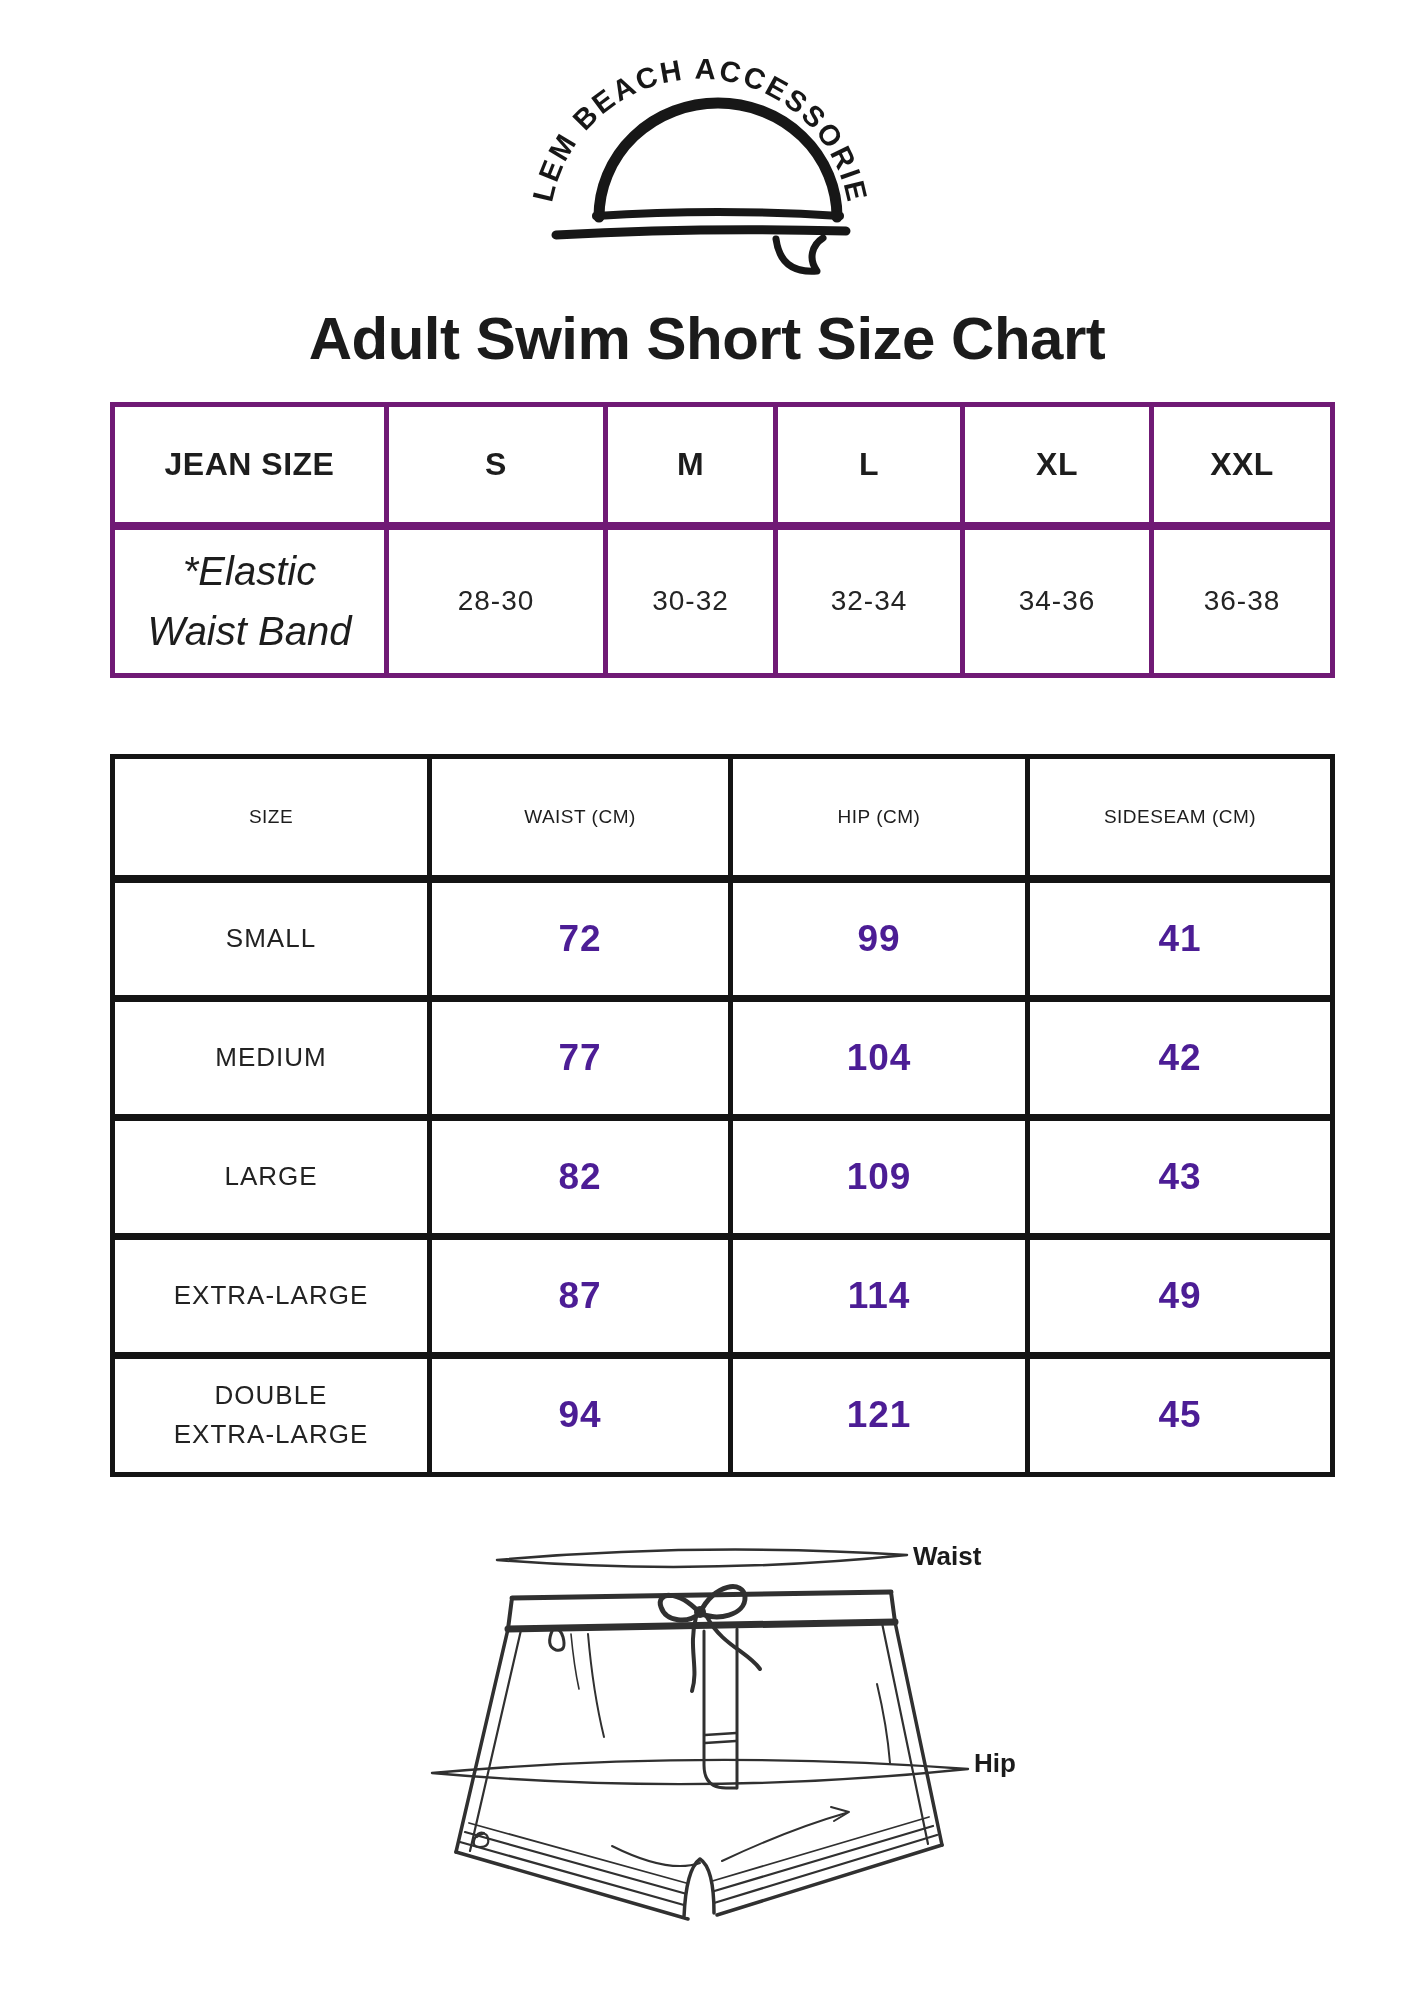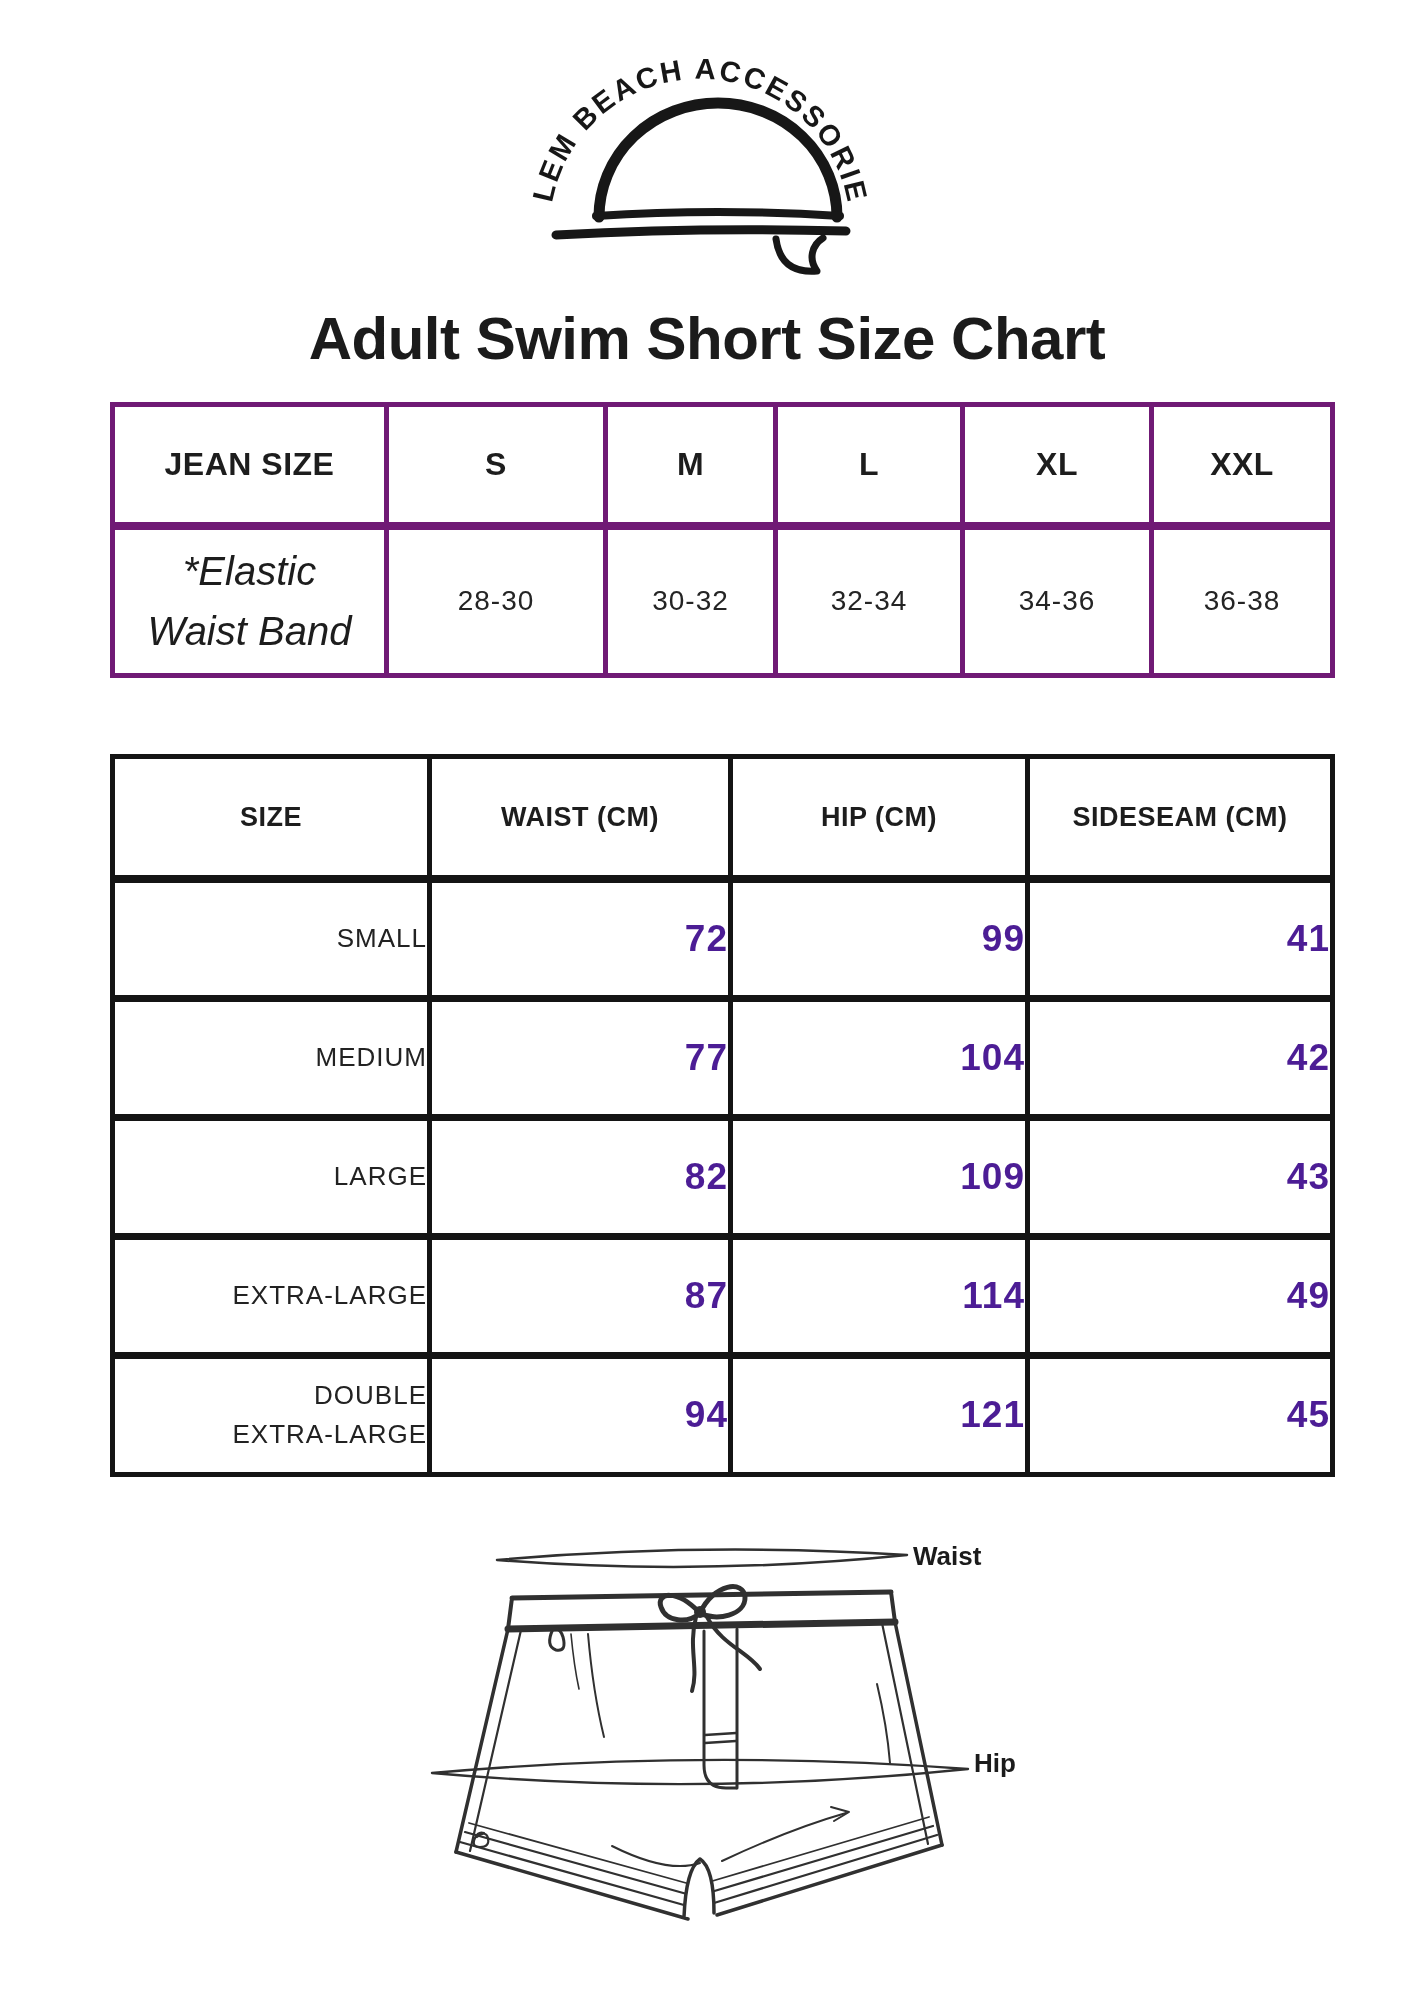--- a/index.html
+++ b/index.html
@@ -24,22 +24,22 @@
   table{border-collapse:collapse;table-layout:fixed;position:absolute;background:#fff;}
   td,th{vertical-align:middle;text-align:center;padding:0;}
   .t1{left:110px;top:402px;width:1220px;height:268px;}
   .t1 th,.t1 td{border:5px solid #701a75;}
   .t1 thead th{border-bottom-width:8px;height:115px;font-size:32px;font-weight:700;letter-spacing:0.5px;}
   .t1 tbody tr{height:149px;}
   .t1 .elastic{font-style:italic;font-weight:400;font-size:40px;line-height:1.5;}
   .t1 .range{font-size:28px;font-weight:400;letter-spacing:1px;color:#242424;}
   .t2{left:110px;top:754px;width:1220px;height:720px;}
   .t2 th,.t2 td{border:5px solid #141414;}
-  .t2 thead th{border-bottom-width:8px;height:116px;font-size:27px;font-weight:700;letter-spacing:0.5px;}
-  .t2 tbody td{border-top-width:7px;text-align:right;}
+  .t2 thead th{border-bottom-width:8px;height:116px;font-size:19px;font-weight:400;letter-spacing:0.5px;}
+  .t2 tbody td{border-top-width:7px;}
   .t2 tbody tr{height:119px;}
   .t2 .size-label{font-size:26px;font-weight:400;letter-spacing:1px;color:#222;line-height:1.5;}
   .t2 .num{font-size:37px;font-weight:700;letter-spacing:1px;color:#4c1d95;}
   .wrap-narrow{display:inline-block;max-width:220px;}
   
   .diagram-svg{position:absolute;left:330px;top:1505px;width:760px;height:490px;}
   .diag-label{font-family:"Liberation Sans","DejaVu Sans",sans-serif;font-size:26px;font-weight:600;fill:#1b1b1b;}
 </style>
 </head>
 <body>

